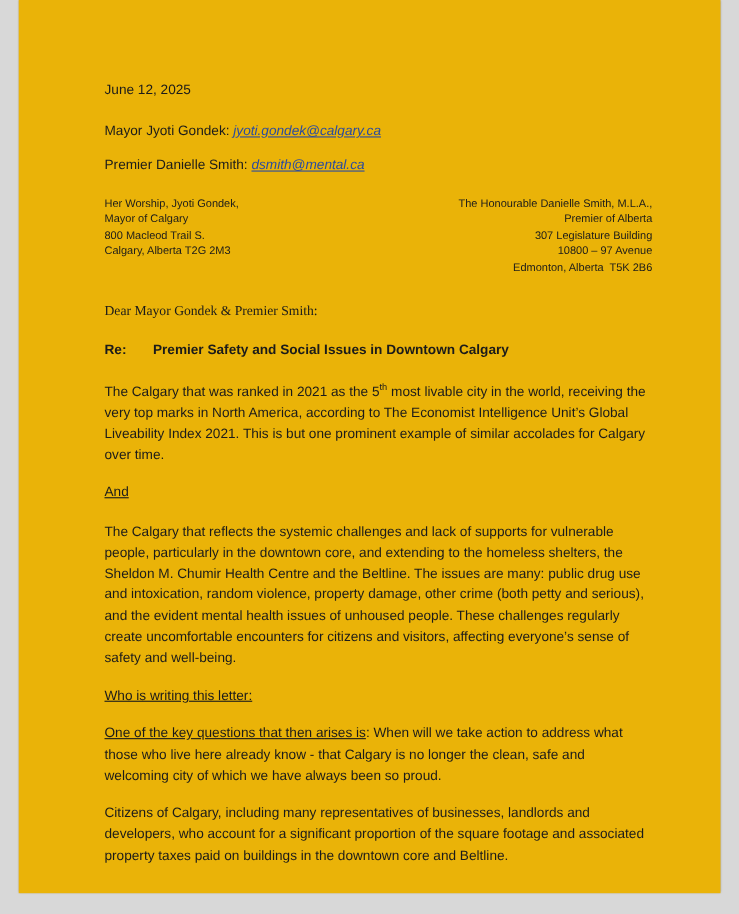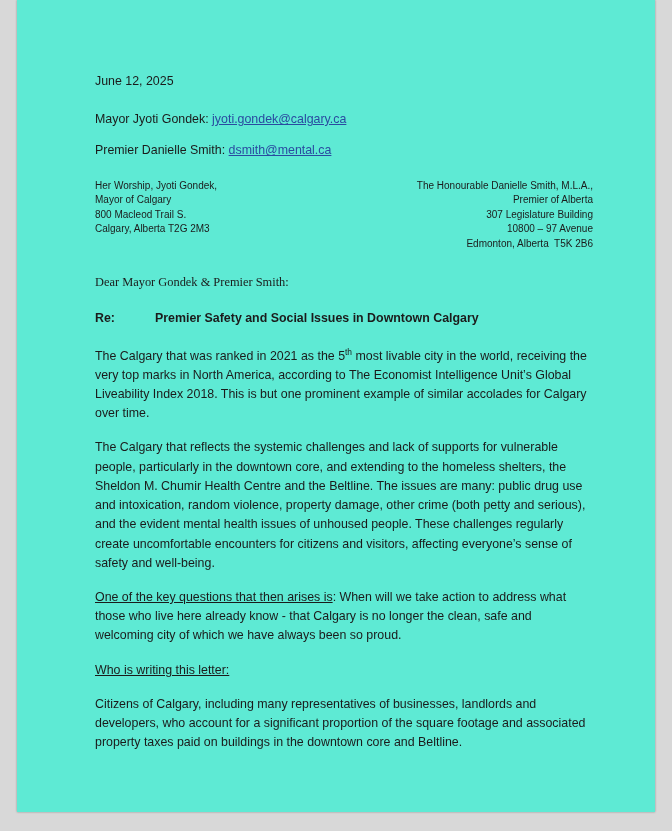--- a/index.html
+++ b/index.html
@@ -11,21 +11,21 @@
     width: 672px;
     height: 831px;
     overflow: hidden;
     font-family: "Liberation Sans", sans-serif;
   }
   .page {
     position: relative;
     width: 638px;
     height: 812px;
     margin: 0 auto;
-    background: #5eead4;
+    background: #eab308;
     box-shadow: 0 0 2px rgba(0,0,0,0.35);
     box-sizing: border-box;
     padding: 72px 62px 0 78px;
   }
   .doc {
     font-size: 12.4px;
     line-height: 1.55;
     color: #1b1b1b;
   }
   p {
@@ -33,20 +33,21 @@
   }
   .date {
     margin-bottom: 19px;
   }
   .contact-line {
     margin-bottom: 12px;
   }
   a.email {
     color: #2a4ba0;
     text-decoration: underline;
+    font-style: italic;
   }
   .addresses {
     display: flex;
     margin-top: 18px;
     margin-bottom: 22px;
   }
   .addr-col {
     font-size: 10px;
     line-height: 1.45;
   }
@@ -63,21 +64,21 @@
   .salutation {
     margin-bottom: 17px;
     font-family: Liberation Serif, serif;
   }
   .subject {
     font-weight: bold;
     margin-bottom: 18px;
   }
   .subject .re-label {
     display: inline-block;
-    width: 60px;
+    width: 44px;
   }
   .underline {
     text-decoration: underline;
   }
   sup {
     font-size: 0.68em;
     vertical-align: super;
     line-height: 0;
   }
   .and-line {
@@ -119,30 +120,33 @@
     </div>
 
     <p class="salutation">Dear Mayor Gondek &amp; Premier Smith:</p>
 
     <p class="subject">
       <span class="re-label">Re:</span><span>Premier Safety and Social Issues in Downtown Calgary</span>
     </p>
 
 
     <p>
-      <span>The Calgary that was ranked in 2021 as the 5</span><sup>th</sup><span> most livable city in the world, receiving the very top marks in North America, according to The Economist Intelligence Unit’s Global Liveability Index 2018. This is but one prominent example of similar accolades for Calgary over time.</span>
+      <span>The Calgary that was ranked in 2021 as the 5</span><sup>th</sup><span> most livable city in the world, receiving the very top marks in North America, according to The Economist Intelligence Unit’s Global Liveability Index 2021. This is but one prominent example of similar accolades for Calgary over time.</span>
     </p>
 
+    <p class="and-line">
+      <span class="underline">And</span>
+    </p>
 
     <p>The Calgary that reflects the systemic challenges and lack of supports for vulnerable people, particularly in the downtown core, and extending to the homeless shelters, the Sheldon M. Chumir Health Centre and the Beltline. The issues are many: public drug use and intoxication, random violence, property damage, other crime (both petty and serious), and the evident mental health issues of unhoused people. These challenges regularly create uncomfortable encounters for citizens and visitors, affecting everyone’s sense of safety and well-being.</p>
 
     <p>
-      <span class="underline">One of the key questions that then arises is</span><span>: When will we take action to address what those who live here already know - that Calgary is no longer the clean, safe and welcoming city of which we have always been so proud.</span>
+      <span class="underline">Who is writing this letter:</span>
     </p>
 
     <p>
-      <span class="underline">Who is writing this letter:</span>
+      <span class="underline">One of the key questions that then arises is</span><span>: When will we take action to address what those who live here already know - that Calgary is no longer the clean, safe and welcoming city of which we have always been so proud.</span>
     </p>
 
     <p>Citizens of Calgary, including many representatives of businesses, landlords and developers, who account for a significant proportion of the square footage and associated property taxes paid on buildings in the downtown core and Beltline.</p>
 
   </div>
 </div>
 
 </body></html>

